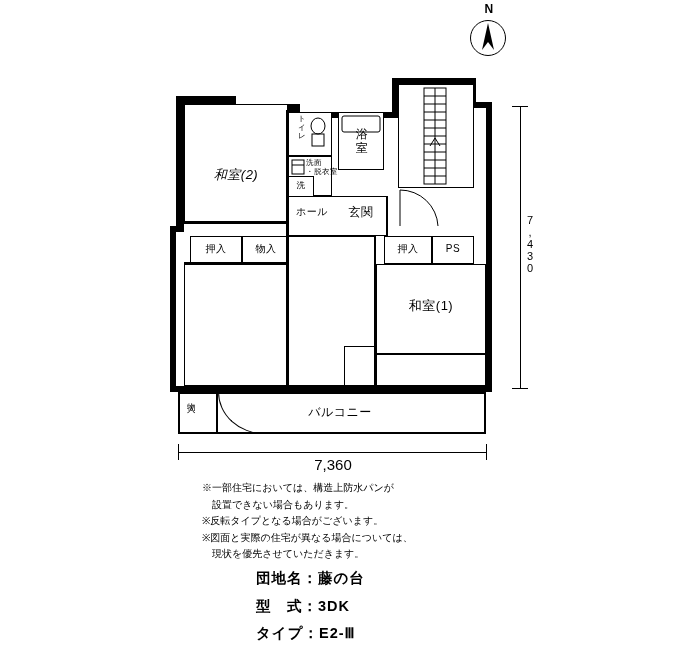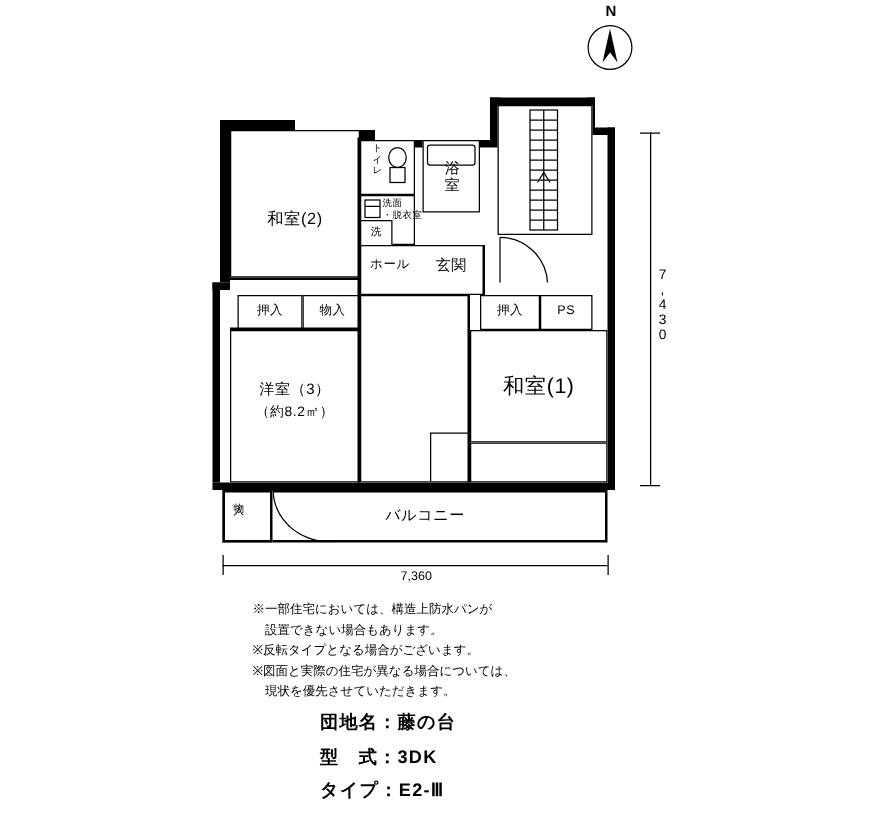--- a/index.html
+++ b/index.html
@@ -38,21 +38,21 @@
   
   .compass-circle{
     position:absolute;
     width:36px;height:36px;border-radius:50%;
     border:1.5px solid #000;background:#fff;
     box-sizing:border-box;
   }
 
   
   .dimline{position:absolute;background:#000;}
-  .dimtext{position:absolute;font-size:10px;}
+  .dimtext{position:absolute;font-size:15px;}
 
   
   .notes{
     position:absolute;
     font-size:10px;
     line-height:1.65;
     white-space:pre;
   }
   .spec{
     position:absolute;
@@ -109,21 +109,21 @@
 
   <div class="room abs" style="left:178px;top:392px;width:40px;height:42px;border-width:2px;"></div>
   <div class="lbl xs vert" style="left:186px;top:396px;">
     <span>物</span><span>入</span>
   </div>
   <div class="door-arc" style="left:218px;top:392px;width:46px;height:42px;border-color:#000;border-top-color:transparent;border-right-color:transparent;border-radius:0 0 0 100%;"></div>
 
   <div class="lbl" style="left:280px;top:405px;width:120px;font-size:12px;">バルコニー</div>
 
   <div class="room abs" style="left:184px;top:104px;width:104px;height:118px;"></div>
-  <div class="lbl" style="left:200px;top:167px;width:72px;font-size:13px;">
+  <div class="lbl" style="left:200px;top:167px;width:72px;font-size:13px;font-style:italic;">
     <span>和室</span><span>(2)</span>
   </div>
 
   <div class="room abs" style="left:288px;top:112px;width:44px;height:44px;"></div>
   <div class="lbl tiny" style="left:296px;top:115px;width:12px;line-height:1.15;">ト<br>イ<br>レ</div>
 
   <div class="abs" style="left:308px;top:116px;width:20px;height:34px;">
     <svg width="20" height="34" viewBox="0 0 20 34">
       <ellipse cx="10" cy="10" rx="7" ry="8" fill="none" stroke="#000" stroke-width="1"></ellipse>
       <rect x="4" y="18" width="12" height="12" fill="none" stroke="#000" stroke-width="1"></rect>
@@ -196,27 +196,23 @@
   <div class="lbl sm" style="left:384px;top:243px;width:48px;">押入</div>
 
   <div class="room abs" style="left:432px;top:236px;width:42px;height:28px;"></div>
   <div class="lbl sm" style="left:432px;top:243px;width:42px;">PS</div>
 
   <div class="room abs" style="left:288px;top:236px;width:88px;height:150px;"></div>
 
   <div class="room abs" style="left:344px;top:346px;width:32px;height:40px;"></div>
 
   <div class="room abs" style="left:184px;top:264px;width:104px;height:122px;"></div>
-  <div class="lbl" style="left:184px;top:302px;width:104px;font-size:12px;line-height:1.5;">
-    <span>洋室（3）</span><br>
-    <span style="font-size:11px;">（約8.2㎡）</span>
-  </div>
 
   <div class="room abs" style="left:376px;top:264px;width:110px;height:90px;"></div>
-  <div class="lbl" style="left:388px;top:298px;width:86px;font-size:17px;">
+  <div class="lbl" style="left:388px;top:298px;width:86px;font-size:13px;">
     <span>和室</span><span>(1)</span>
   </div>
   <div class="room abs" style="left:376px;top:354px;width:110px;height:32px;"></div>
 
   <div class="wall abs" style="left:286px;top:236px;width:2px;height:150px;"></div>
   <div class="wall abs" style="left:374px;top:236px;width:2px;height:150px;"></div>
   <div class="wall abs" style="left:184px;top:262px;width:104px;height:2px;"></div>
   <div class="wall abs" style="left:286px;top:110px;width:2px;height:126px;"></div>
   <div class="wall abs" style="left:184px;top:222px;width:104px;height:2px;"></div>
   <div class="wall abs" style="left:386px;top:196px;width:2px;height:40px;"></div>

